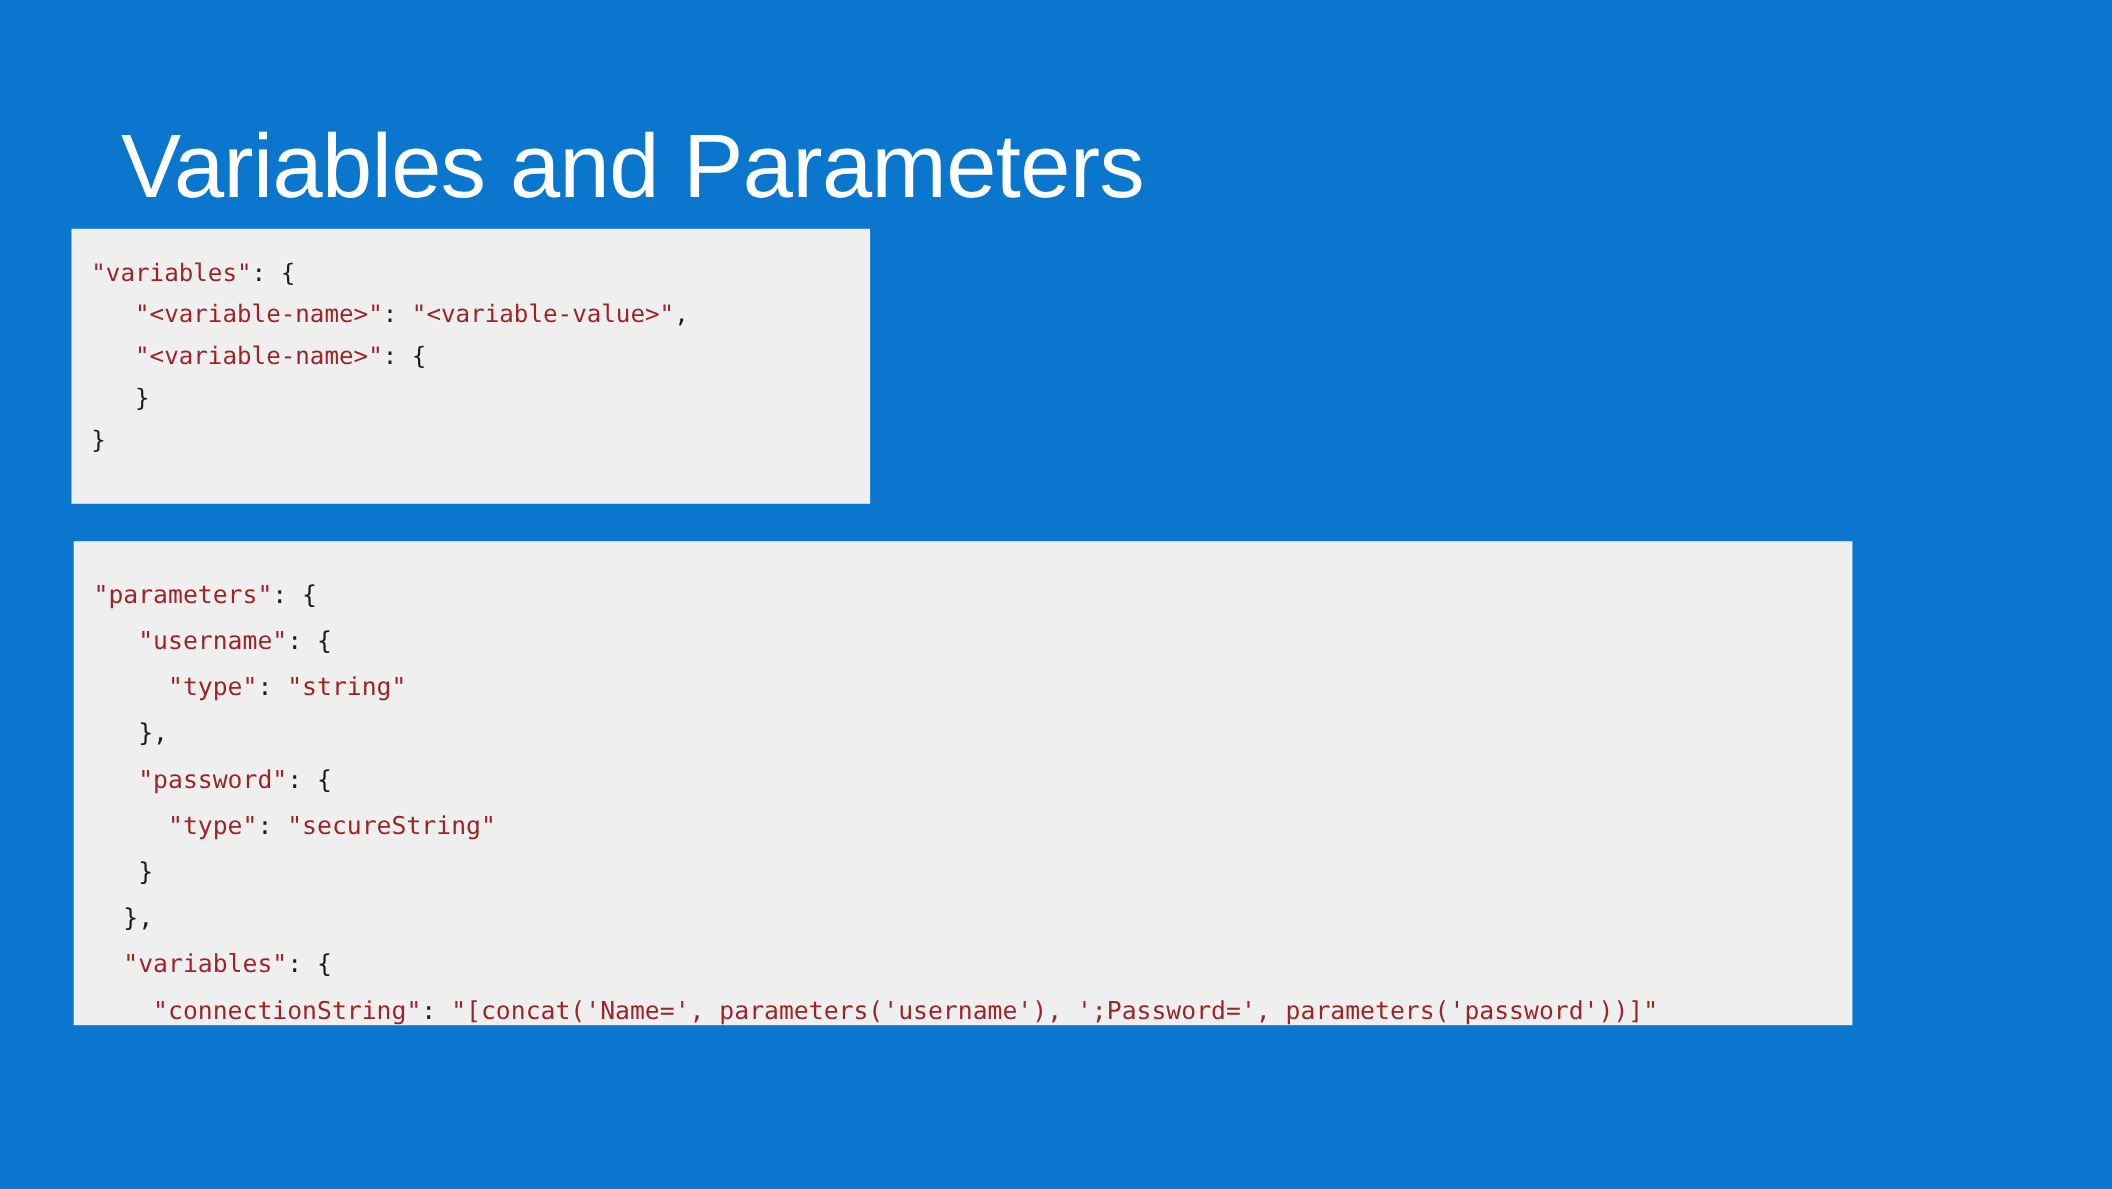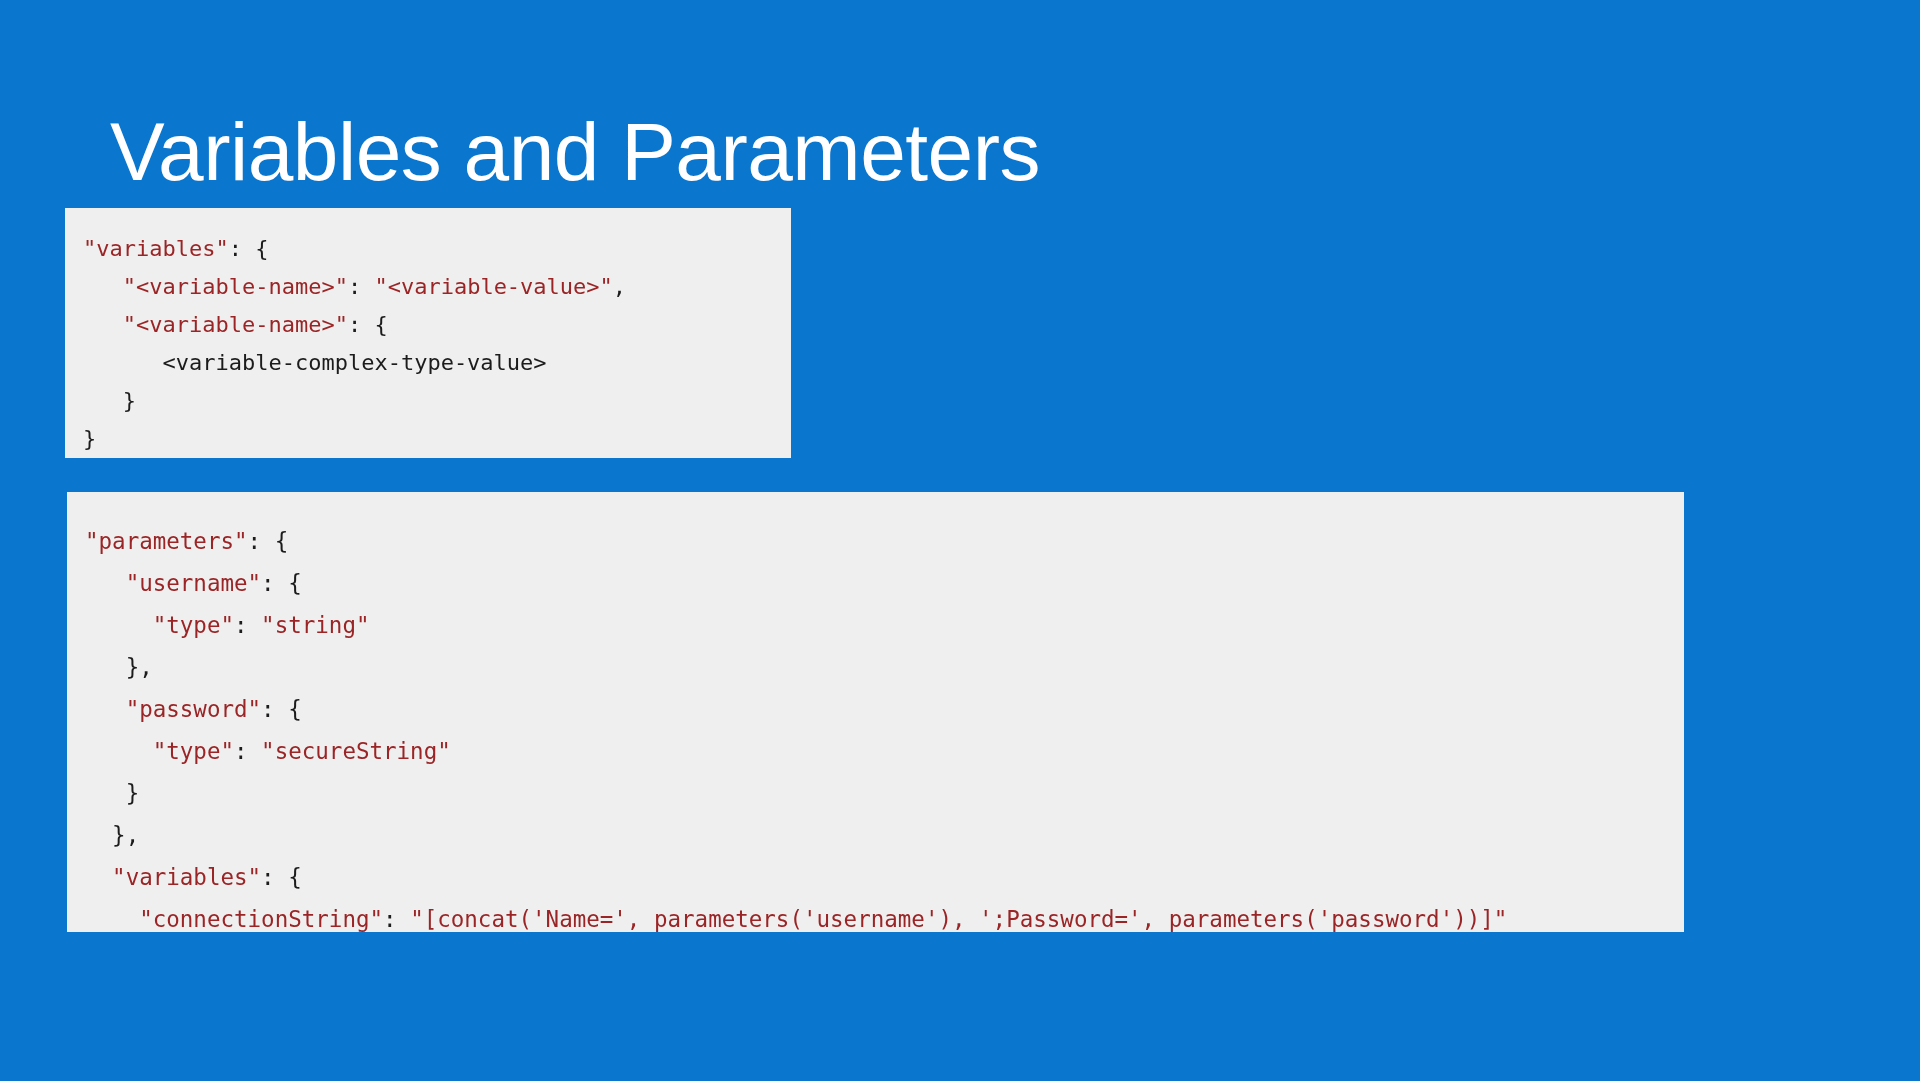--- a/index.html
+++ b/index.html
@@ -78,21 +78,20 @@
 <body>
 
 <div id="slide">
 
   <h1 id="slide-title">Variables and Parameters</h1>
 
   <div class="code-card" id="code-card-variables">
       <div class="code-line"><span class="tok-str">"variables"</span><span class="tok-punct">: {</span></div>
       <div class="code-line">   <span class="tok-str">"&lt;variable-name&gt;"</span><span class="tok-punct">: </span><span class="tok-str">"&lt;variable-value&gt;"</span><span class="tok-punct">,</span></div>
       <div class="code-line">   <span class="tok-str">"&lt;variable-name&gt;"</span><span class="tok-punct">: {</span></div>
-      <div class="code-line">      <span class="tok-plain">&lt;variable-complex-type-value&gt;</span></div>
       <div class="code-line">   <span class="tok-punct">}</span></div>
       <div class="code-line"><span class="tok-punct">}</span></div>
     </div>
 
   <div class="code-card" id="code-card-parameters">
       <div class="code-line"><span class="tok-str">"parameters"</span><span class="tok-punct">: {</span></div>
       <div class="code-line">   <span class="tok-str">"username"</span><span class="tok-punct">: {</span></div>
       <div class="code-line">     <span class="tok-str">"type"</span><span class="tok-punct">: </span><span class="tok-str">"string"</span></div>
       <div class="code-line">   <span class="tok-punct">},</span></div>
       <div class="code-line">   <span class="tok-str">"password"</span><span class="tok-punct">: {</span></div>

